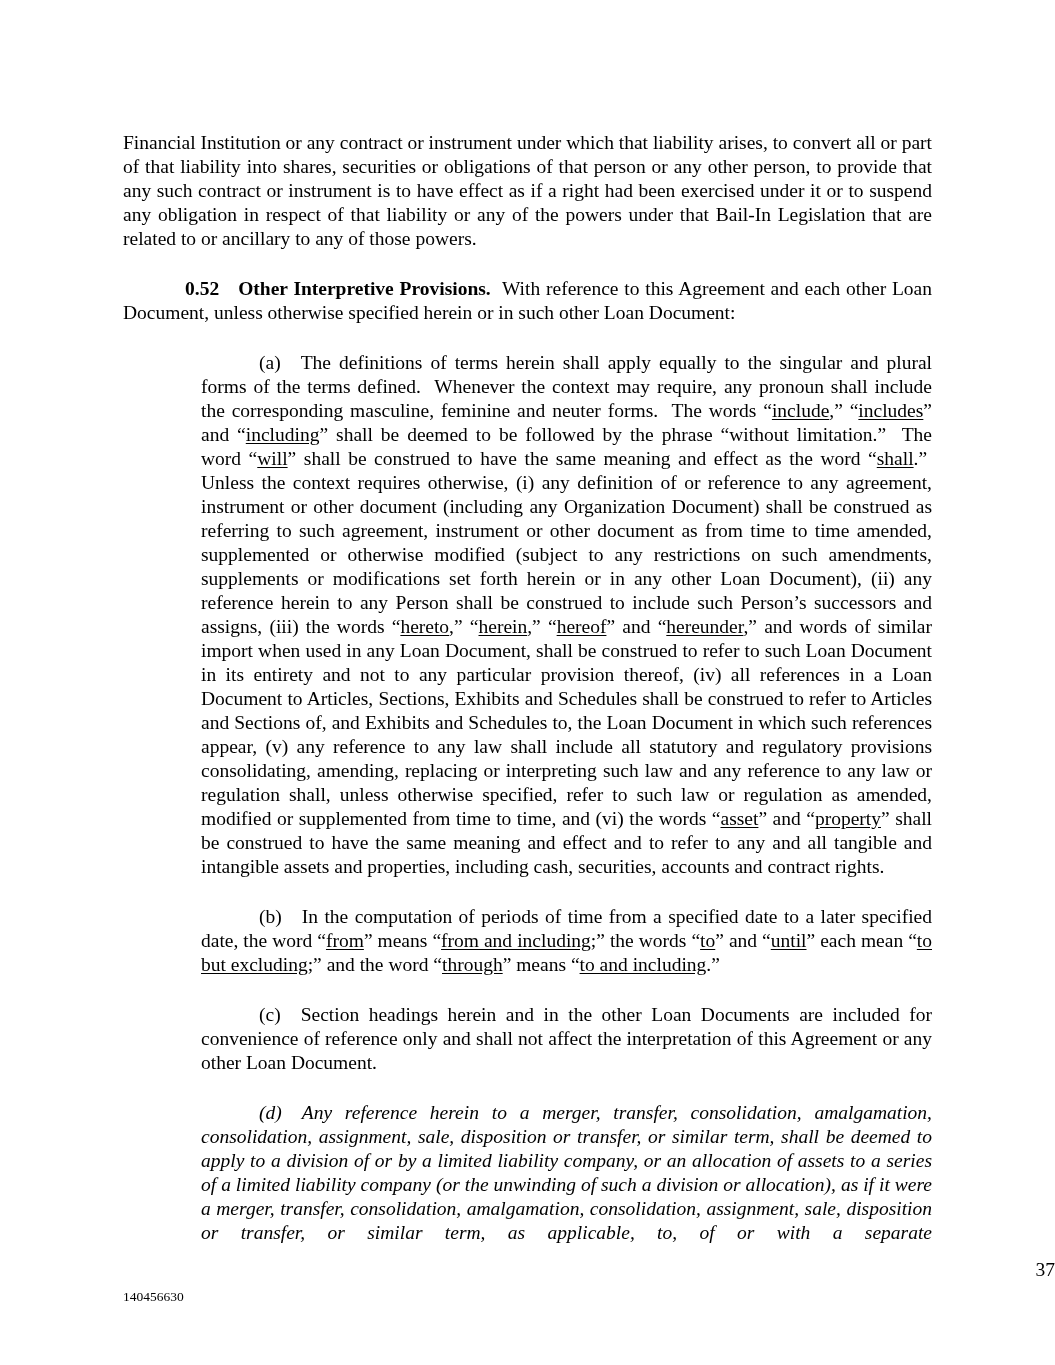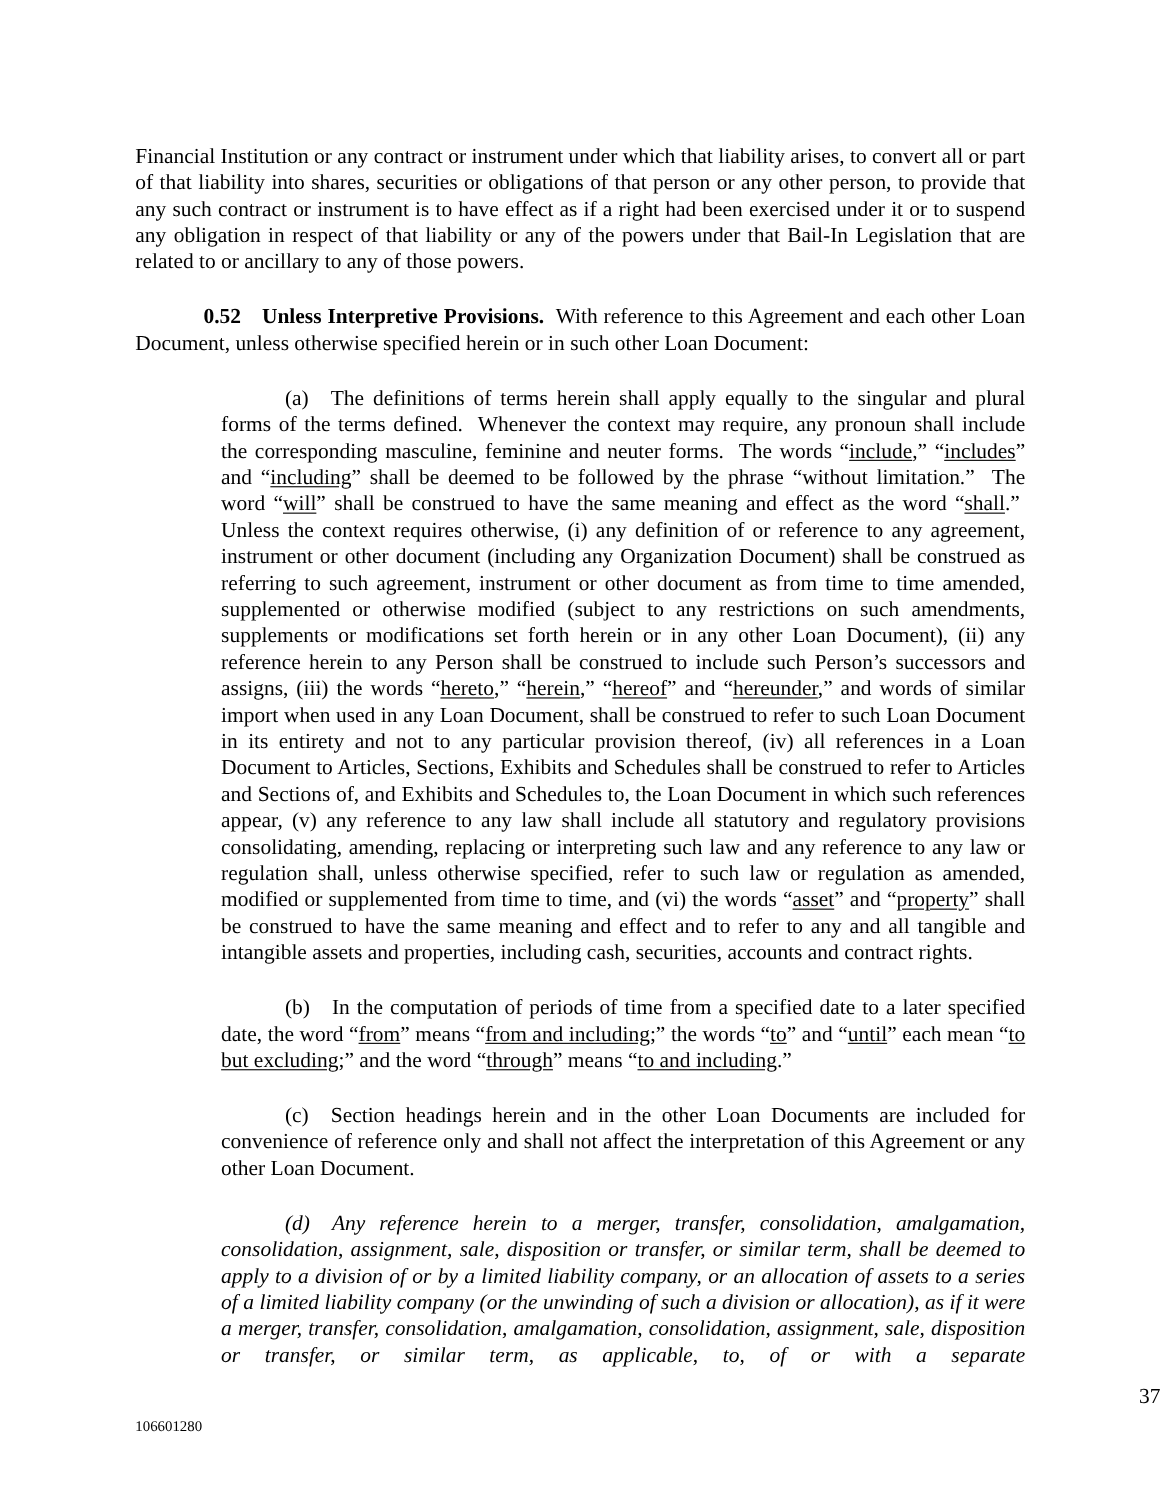--- a/index.html
+++ b/index.html
@@ -37,36 +37,36 @@
   }
 </style>
 </head>
 <body>
 
 <div class="page">
 
   <p class="intro">Financial Institution or any contract or instrument under which that liability arises, to convert all or part of that liability into shares, securities or obligations of that person or any other person, to provide that any such contract or instrument is to have effect as if a right had been exercised under it or to suspend any obligation in respect of that liability or any of the powers under that Bail-In Legislation that are related to or ancillary to any of those powers.</p>
 
   <p class="heading-p">
-    <span class="bold sec-num">0.52</span><span class="bold">Unless Interpretive Provisions.</span><span>&nbsp; With reference to this Agreement and each other Loan Document, unless otherwise specified herein or in such other Loan Document:</span>
+    <span class="bold sec-num">0.52</span><span class="bold">Other Interpretive Provisions.</span><span>&nbsp; With reference to this Agreement and each other Loan Document, unless otherwise specified herein or in such other Loan Document:</span>
   </p>
 
   <p class="clause">
     <span class="clause-label">(a)</span><span><span>The definitions of terms herein shall apply equally to the singular and plural forms of the terms defined.&nbsp; Whenever the context may require, any pronoun shall include the corresponding masculine, feminine and neuter forms.&nbsp; The words “</span><u>include</u><span>,” “</span><u>includes</u><span>” and “</span><u>including</u><span>” shall be deemed to be followed by the phrase “without limitation.”&nbsp; The word “</span><u>will</u><span>” shall be construed to have the same meaning and effect as the word “</span><u>shall</u><span>.”&nbsp; Unless the context requires otherwise, (i) any definition of or reference to any agreement, instrument or other document (including any Organization Document) shall be construed as referring to such agreement, instrument or other document as from time to time amended, supplemented or otherwise modified (subject to any restrictions on such amendments, supplements or modifications set forth herein or in any other Loan Document), (ii) any reference herein to any Person shall be construed to include such Person’s successors and assigns, (iii) the words “</span><u>hereto</u><span>,” “</span><u>herein</u><span>,” “</span><u>hereof</u><span>” and “</span><u>hereunder</u><span>,” and words of similar import when used in any Loan Document, shall be construed to refer to such Loan Document in its entirety and not to any particular provision thereof, (iv) all references in a Loan Document to Articles, Sections, Exhibits and Schedules shall be construed to refer to Articles and Sections of, and Exhibits and Schedules to, the Loan Document in which such references appear, (v) any reference to any law shall include all statutory and regulatory provisions consolidating, amending, replacing or interpreting such law and any reference to any law or regulation shall, unless otherwise specified, refer to such law or regulation as amended, modified or supplemented from time to time, and (vi) the words “</span><u>asset</u><span>” and “</span><u>property</u><span>” shall be construed to have the same meaning and effect and to refer to any and all tangible and intangible assets and properties, including cash, securities, accounts and contract rights.</span></span>
   </p>
 
   <p class="clause">
     <span class="clause-label">(b)</span><span><span>In the computation of periods of time from a specified date to a later specified date, the word “</span><u>from</u><span>” means “</span><u>from and including</u><span>;” the words “</span><u>to</u><span>” and “</span><u>until</u><span>” each mean “</span><u>to but excluding</u><span>;” and the word “</span><u>through</u><span>” means “</span><u>to and including</u><span>.”</span></span>
   </p>
 
   <p class="clause">
     <span class="clause-label">(c)</span><span><span>Section headings herein and in the other Loan Documents are included for convenience of reference only and shall not affect the interpretation of this Agreement or any other Loan Document.</span></span>
   </p>
 
   <p class="clause clause-d">
     <span class="clause-label">(d)</span><span><span>Any reference herein to a merger, transfer, consolidation, amalgamation, consolidation, assignment, sale, disposition or transfer, or similar term, shall be deemed to apply to a division of or by a limited liability company, or an allocation of assets to a series of a limited liability company (or the unwinding of such a division or allocation), as if it were a merger, transfer, consolidation, amalgamation, consolidation, assignment, sale, disposition or transfer, or similar term, as applicable, to, of or with a separate</span></span>
   </p>
 
   <div class="page-number">37</div>
 
-  <div class="doc-id">106601280</div>
+  <div class="doc-id">140456630</div>
 
 </div>
 
 </body></html>

